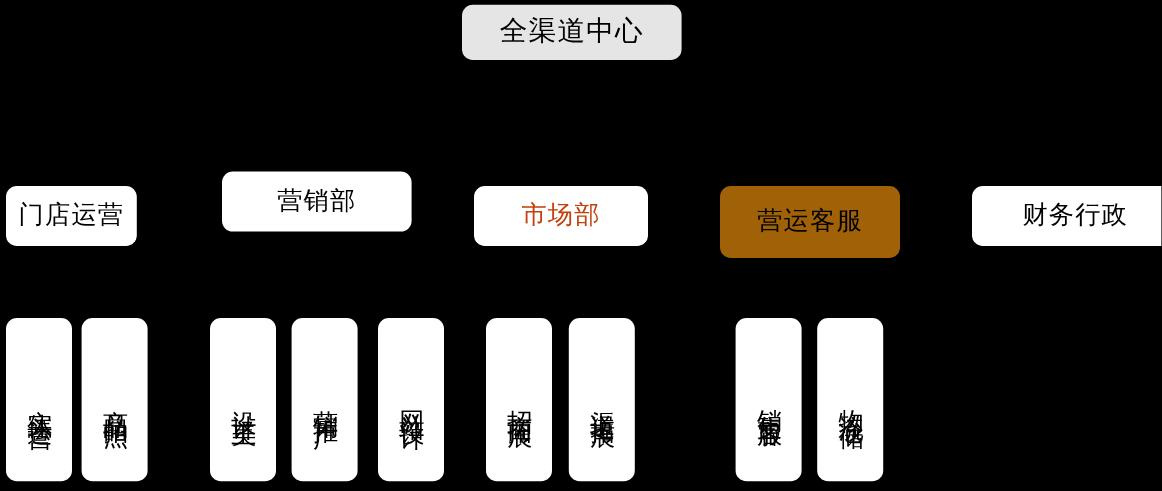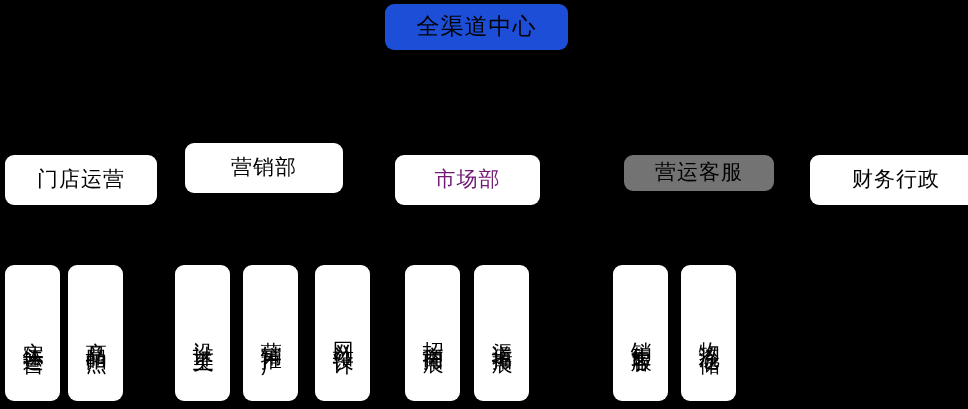--- a/index.html
+++ b/index.html
@@ -73,35 +73,35 @@
       <div class="connector" style="left: 467px; top: 205px; width: 2px; height: 25px; background: rgb(0, 0, 0);"></div>
       <div class="connector" style="left: 432px; top: 230px; width: 69px; height: 2px; background: rgb(0, 0, 0);"></div>
       <div class="connector" style="left: 432px; top: 230px; width: 2px; height: 35px; background: rgb(0, 0, 0);"></div>
       <div class="connector" style="left: 501px; top: 230px; width: 2px; height: 35px; background: rgb(0, 0, 0);"></div>
       <div class="connector" style="left: 675px; top: 205px; width: 2px; height: 25px; background: rgb(0, 0, 0);"></div>
       <div class="connector" style="left: 640px; top: 230px; width: 68px; height: 2px; background: rgb(0, 0, 0);"></div>
       <div class="connector" style="left: 640px; top: 230px; width: 2px; height: 35px; background: rgb(0, 0, 0);"></div>
       <div class="connector" style="left: 708px; top: 230px; width: 2px; height: 35px; background: rgb(0, 0, 0);"></div>
     </div>
 
-  <div class="node root" style="left: 385px; top: 4px; width: 183px; height: 46px; background: #1d4ed8; color: rgb(0, 0, 0);">
+  <div class="node root" style="left: 385px; top: 4px; width: 183px; height: 46px; background: #e5e5e5; color: rgb(0, 0, 0);">
     <span>全渠道中心</span>
   </div>
 
   <div id="level2-layer">
-      <div class="node lvl2" style="left: 5px; top: 155px; width: 152px; height: 50px; background: rgb(255, 255, 255); color: rgb(0, 0, 0);">
+      <div class="node lvl2" style="left: 5px; top: 155px; width: 109px; height: 50px; background: rgb(255, 255, 255); color: rgb(0, 0, 0);">
         <span>门店运营</span>
       </div>
       <div class="node lvl2" style="left: 185px; top: 143px; width: 158px; height: 50px; background: rgb(255, 255, 255); color: rgb(0, 0, 0);">
         <span>营销部</span>
       </div>
-      <div class="node lvl2" style="left: 395px; top: 155px; width: 145px; height: 50px; background: rgb(255, 255, 255); color: #701a75;">
+      <div class="node lvl2" style="left: 395px; top: 155px; width: 145px; height: 50px; background: rgb(255, 255, 255); color: #c2410c;">
         <span>市场部</span>
       </div>
-      <div class="node lvl2" style="left: 600px; top: 155px; width: 150px; height: 36px; background: #737373; color: rgb(0, 0, 0); margin-left: 24px;">
+      <div class="node lvl2" style="left: 600px; top: 155px; width: 150px; height: 60px; background: #a16207; color: rgb(0, 0, 0);">
         <span>营运客服</span>
       </div>
       <div class="node lvl2" style="left: 810px; top: 155px; width: 172px; height: 50px; background: rgb(255, 255, 255); color: rgb(0, 0, 0);">
         <span>财务行政</span>
       </div>
     </div>
 
   <div id="level3-layer">
       <div class="node lvl3" style="left: 5px; top: 265px; width: 55px; height: 136px; background: rgb(255, 255, 255); color: rgb(0, 0, 0);">
         <span>实体运营</span>

